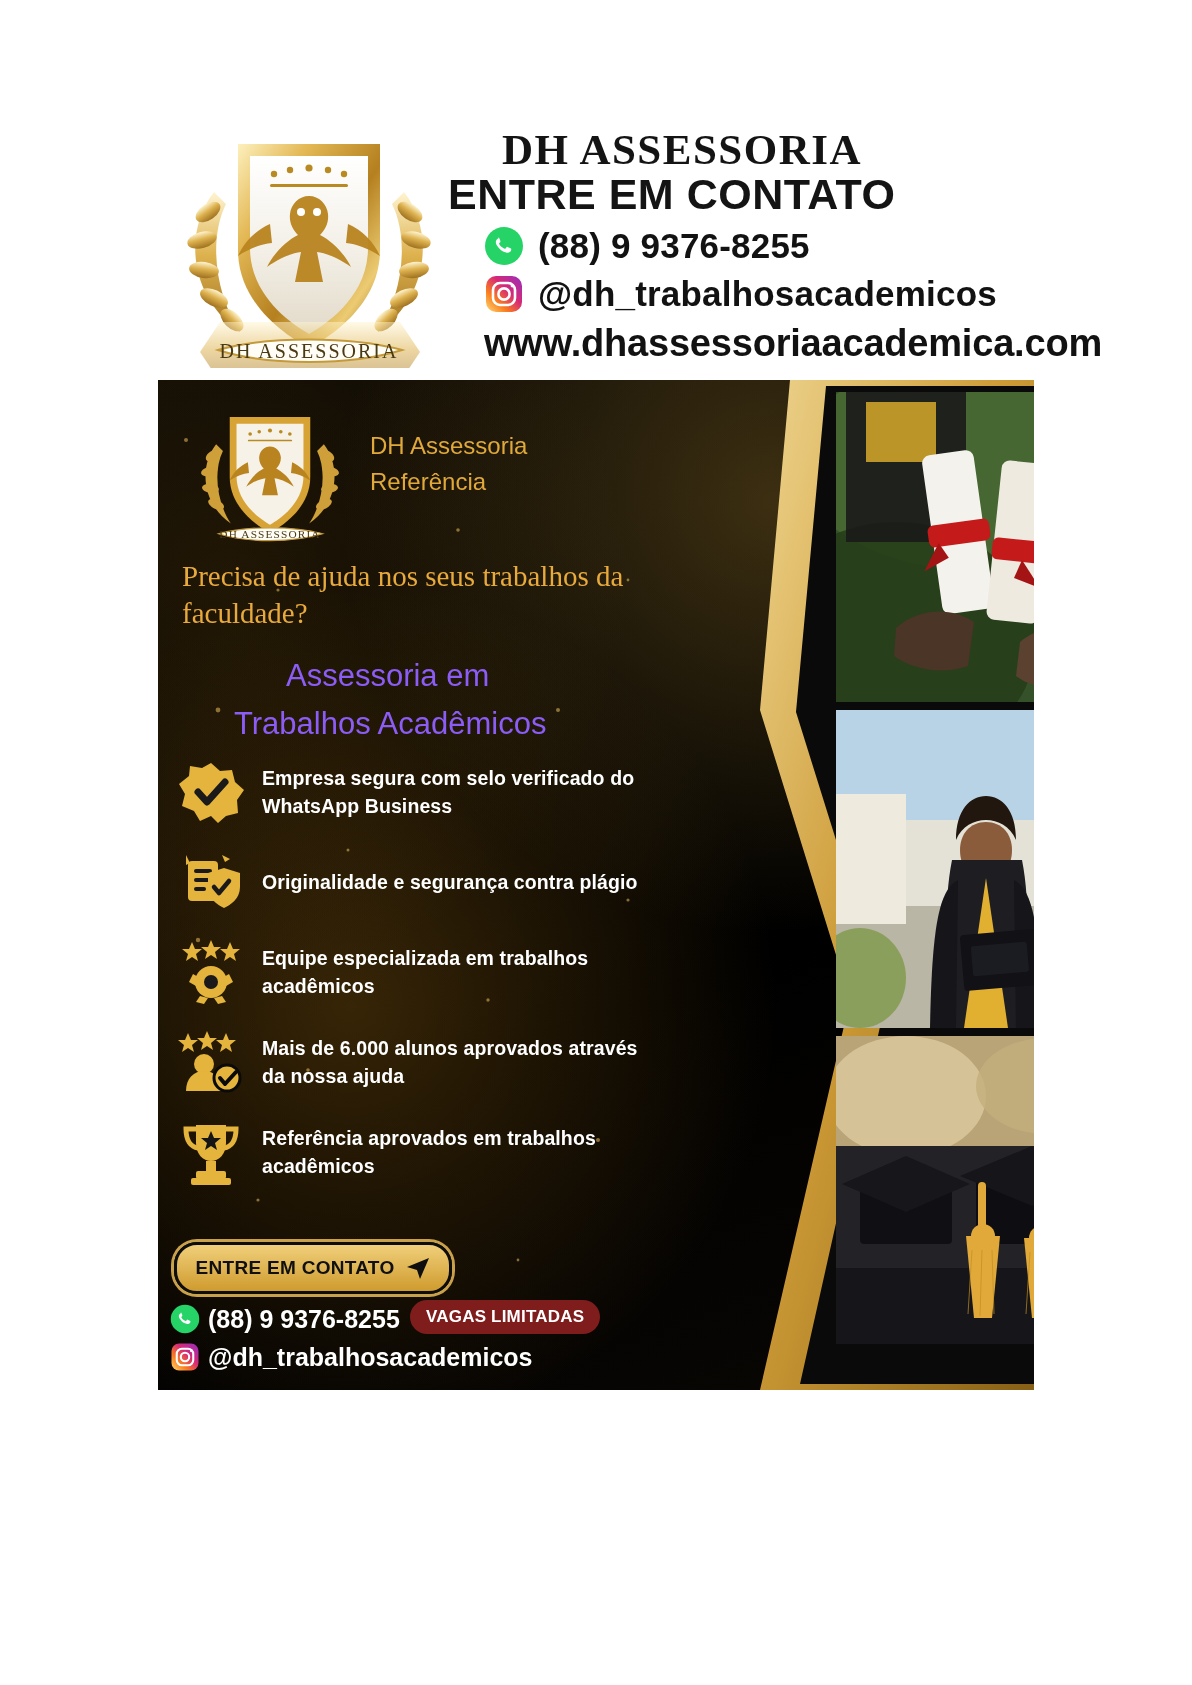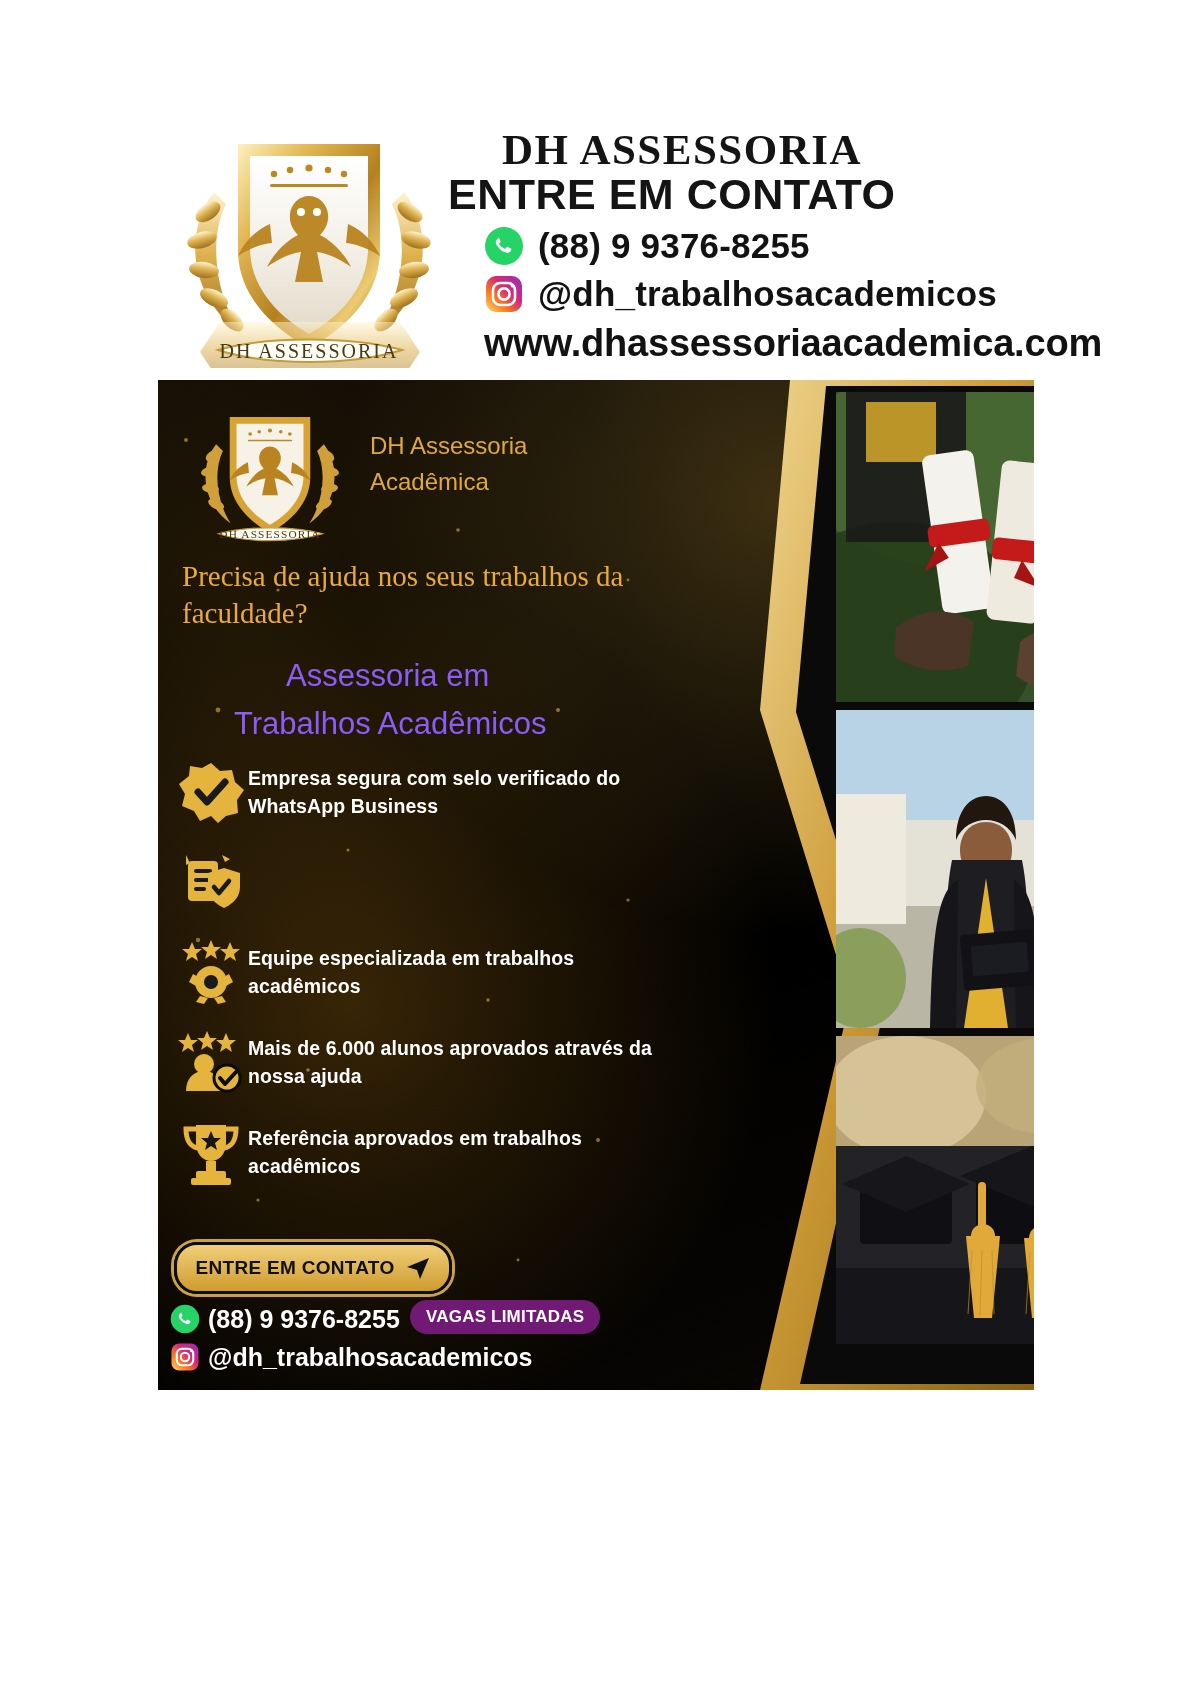--- a/index.html
+++ b/index.html
@@ -192,20 +192,21 @@
 
   .features {
     position: absolute;
     left: 16px;
     top: 378px;
     width: 488px;
   }
   .feature {
     display: flex;
     align-items: center;
+    gap: 14px;
     margin-bottom: 22px;
     min-height: 62px;
   }
   .feature .f-ico {
     flex: 0 0 auto;
     width: 74px;
     height: 68px;
     display: flex;
     align-items: center;
     justify-content: center;
@@ -255,21 +256,21 @@
     font-size: 25px;
     font-weight: bold;
   }
   .badge {
     position: absolute;
     left: 252px;
     top: 920px;
     height: 34px;
     padding: 0 16px;
     border-radius: 17px;
-    background: #701a75;
+    background: #7f1d1d;
     color: #ffffff;
     font-size: 17px;
     font-weight: bold;
     display: flex;
     align-items: center;
     letter-spacing: 0.2px;
   }
 </style>
 </head>
 <body>
@@ -542,21 +543,21 @@
         <path d="M92 124 c-14 6 -26 18 -32 32 c12 -8 24 -12 34 -13z"></path>
         <path d="M170 124 c14 6 26 18 32 32 c-12 -8 -24 -12 -34 -13z"></path>
       </g>
       <path d="M40 250 C90 236 172 236 224 250 C172 266 90 266 40 250 Z" fill="#fffdf6" stroke="#c49a3a" stroke-width="2"></path>
       <text x="131" y="258" text-anchor="middle" font-family="Liberation Serif, serif" font-size="20" letter-spacing="2" fill="#4a3a14">DH ASSESSORIA</text>
     </svg>
   </div>
 
   <div class="brand">
     <div>DH Assessoria</div>
-    <div>Acadêmica</div>
+    <div>Referência</div>
   </div>
 
   <div class="headline">Precisa de ajuda nos seus trabalhos da faculdade?</div>
 
   <div class="subhead">
     <span>Assessoria em</span>
     <span class="l2">Trabalhos Acadêmicos</span>
   </div>
 
   <div class="features">
@@ -577,20 +578,21 @@
           <rect x="10" y="10" width="30" height="40" rx="4" fill="#e4b43c"></rect>
           <rect x="16" y="18" width="18" height="4" rx="2" fill="#1a1a1a"></rect>
           <rect x="16" y="27" width="18" height="4" rx="2" fill="#1a1a1a"></rect>
           <rect x="16" y="36" width="12" height="4" rx="2" fill="#1a1a1a"></rect>
           <path d="M38 22 l16 -5 l16 5 v14 c0 12 -10 18 -16 21 c-6 -3 -16 -9 -16 -21z" transform="translate(-8,0)" fill="#e4b43c"></path>
           <path d="M36 36 l5 6 l10 -12" fill="none" stroke="#1a1a1a" stroke-width="4.5" stroke-linecap="round" stroke-linejoin="round"></path>
           <path d="M8 4 l4 8 l-4 2z" fill="#e4b43c"></path>
           <path d="M44 4 l3 7 l5 -3z" fill="#e4b43c"></path>
         </svg>
       </span>
+      <span class="f-txt">Originalidade e segurança contra plágio</span>
     </div>
 
     <div class="feature">
       <span class="f-ico">
         <svg width="66" height="64" viewBox="0 0 66 64">
           <g fill="#e4b43c">
             <polygon points="14,2 17,9 24,9 18,14 20,21 14,17 8,21 10,14 4,9 11,9"></polygon>
             <polygon points="33,0 36,7 43,7 37,12 39,19 33,15 27,19 29,12 23,7 30,7"></polygon>
             <polygon points="52,2 55,9 62,9 56,14 58,21 52,17 46,21 48,14 42,9 49,9"></polygon>
           </g>

